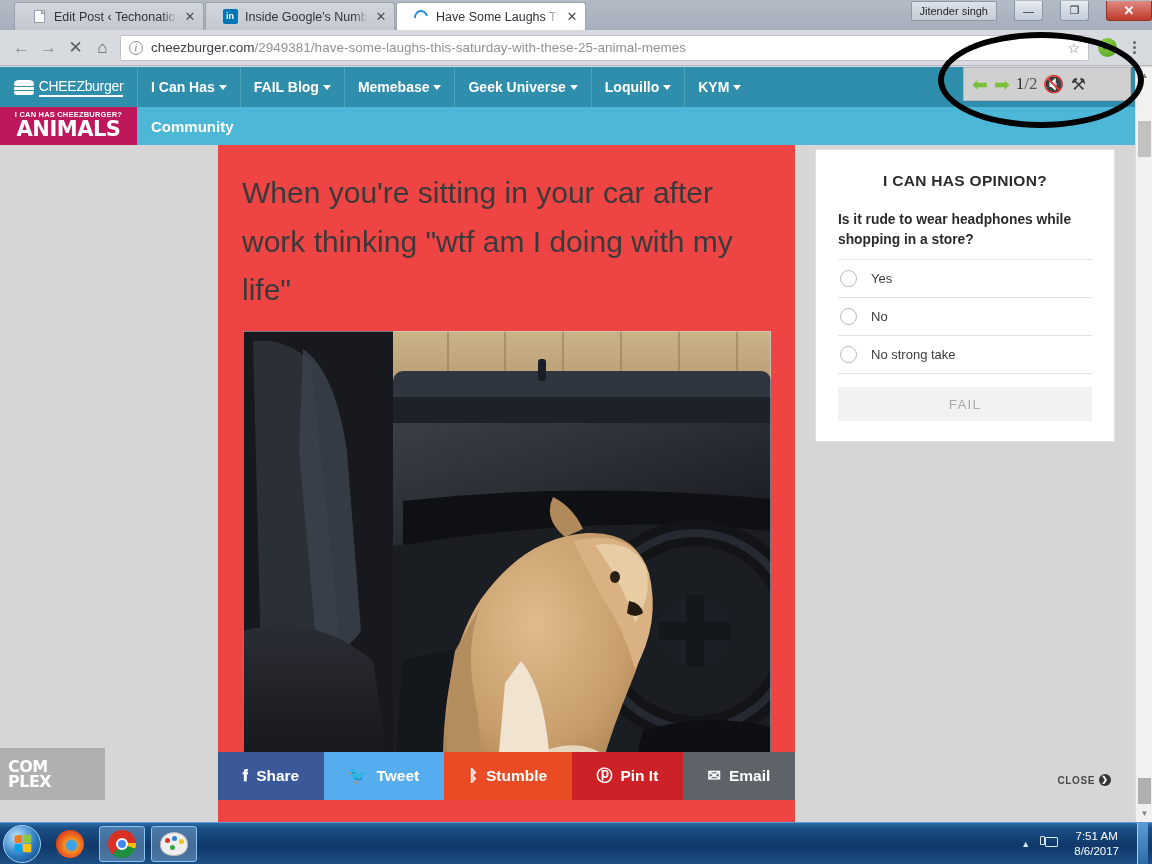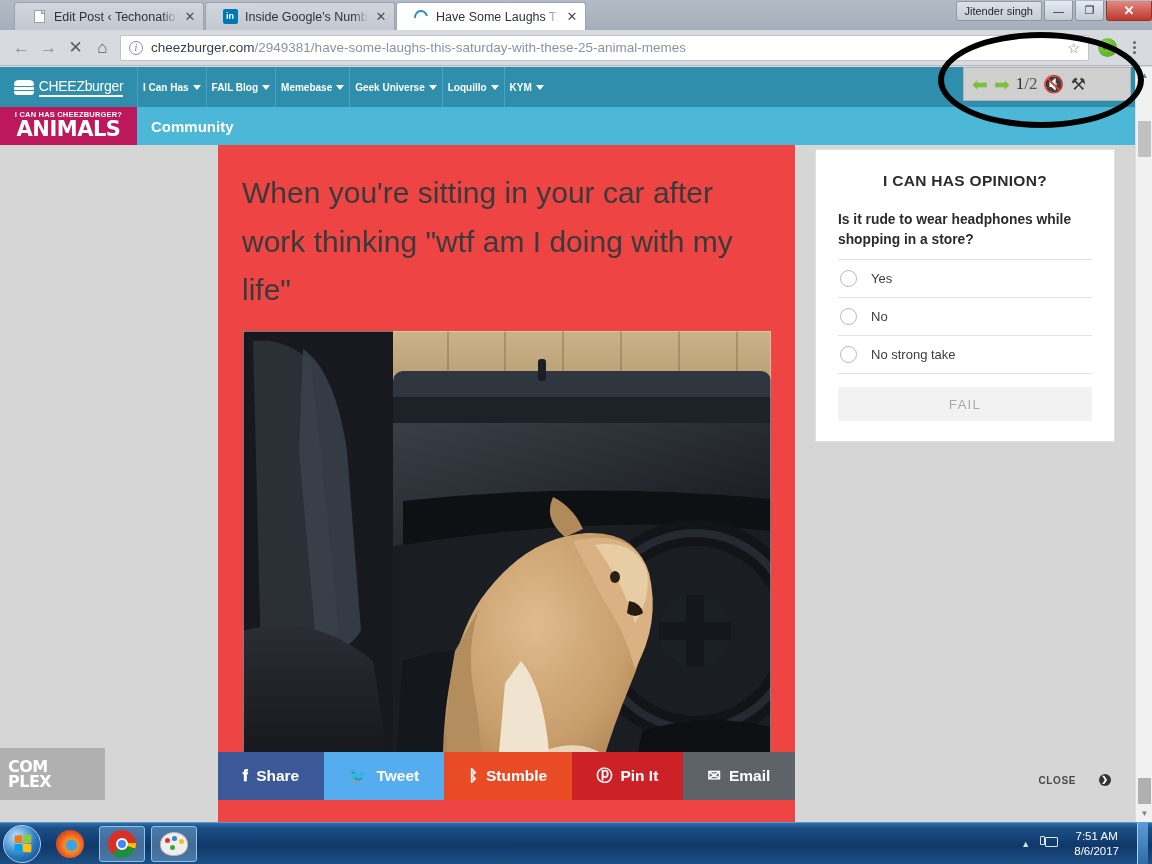--- a/index.html
+++ b/index.html
@@ -72,21 +72,21 @@
   }
   .fav-spinner {
     width: 14px; height: 14px; border-radius: 50%;
     border: 2px solid #2a8fd8; border-right-color: transparent;
     border-bottom-color: transparent; transform: rotate(35deg);
   }
 
   
   .caption-area {
     position: absolute; right: 0; top: 0; height: 22px;
-    display: flex; align-items: stretch; z-index: 20;
+    display: flex; align-items: stretch; z-index: 20; gap: 15px;
   }
   .profile-chip {
     display: flex; align-items: center; height: 20px; margin-top: 1px;
     padding: 0 8px; font-size: 11px; color: #23262c;
     background: linear-gradient(#dde2e9, #c6ccd6);
     border: 1px solid #8f99a6; border-radius: 2px;
   }
   .capbtn {
     width: 29px; height: 20px; margin-top: 1px; margin-left: 2px;
     border: 1px solid #8b96a3; border-top: none;
@@ -184,21 +184,21 @@
   }
   .cz-burger .b1 { position:absolute; left:0; top:0; width:20px; height:6px;
     background:#fff; border-radius:10px 10px 3px 3px; }
   .cz-burger .b2 { position:absolute; left:0; top:7px; width:20px; height:3px; background:#fff; }
   .cz-burger .b3 { position:absolute; left:0; top:11px; width:20px; height:4px;
     background:#fff; border-radius:2px 2px 8px 8px; }
   .cz-word { font-size: 14px; font-weight: normal; letter-spacing: -0.3px;
     border-bottom: 2px solid #fff; padding-bottom: 1px; }
   .navitem {
     display: flex; align-items: center; gap: 4px;
-    padding: 0 5px; font-size: 10px; font-weight: bold;
+    padding: 0 13px; font-size: 14px; font-weight: bold;
     border-left: 1px solid #4ba2bd; color: #ffffff; cursor: pointer;
   }
   .caret { width:0;height:0; border-left:4px solid transparent;
     border-right:4px solid transparent; border-top:5px solid #fff; }
 
   .subnav {
     height: 38px; background: #4cb7d6; display: flex; align-items: stretch;
     color: #fff; position: relative;
   }
   .animals-logo {
@@ -299,21 +299,21 @@
     border: 1.5px solid #b7b7b7; flex: 0 0 17px; background: #fff;
   }
   .poll-next {
     margin-top: 13px; height: 34px; background: #f2f2f2;
     display:flex; align-items:center; justify-content:center;
     color: #aaaaaa; font-size: 13.5px; letter-spacing: 1.2px;
     cursor: pointer;
   }
   .close-row {
     position: absolute; right: 4px; bottom: 36px;
-    display: flex; align-items: center; gap: 23px;
+    display: flex; align-items: center; gap: 4px;
     font-size: 10px; font-weight: bold; color: #4a4a4a;
     letter-spacing: 0.6px; cursor: pointer;
   }
   .close-arrow {
     width: 12px; height: 12px; border-radius: 50%; background: #333;
     color: #fff; font-size: 8px; line-height: 12px; text-align: center;
   }
 
   
   .complex-ad {

